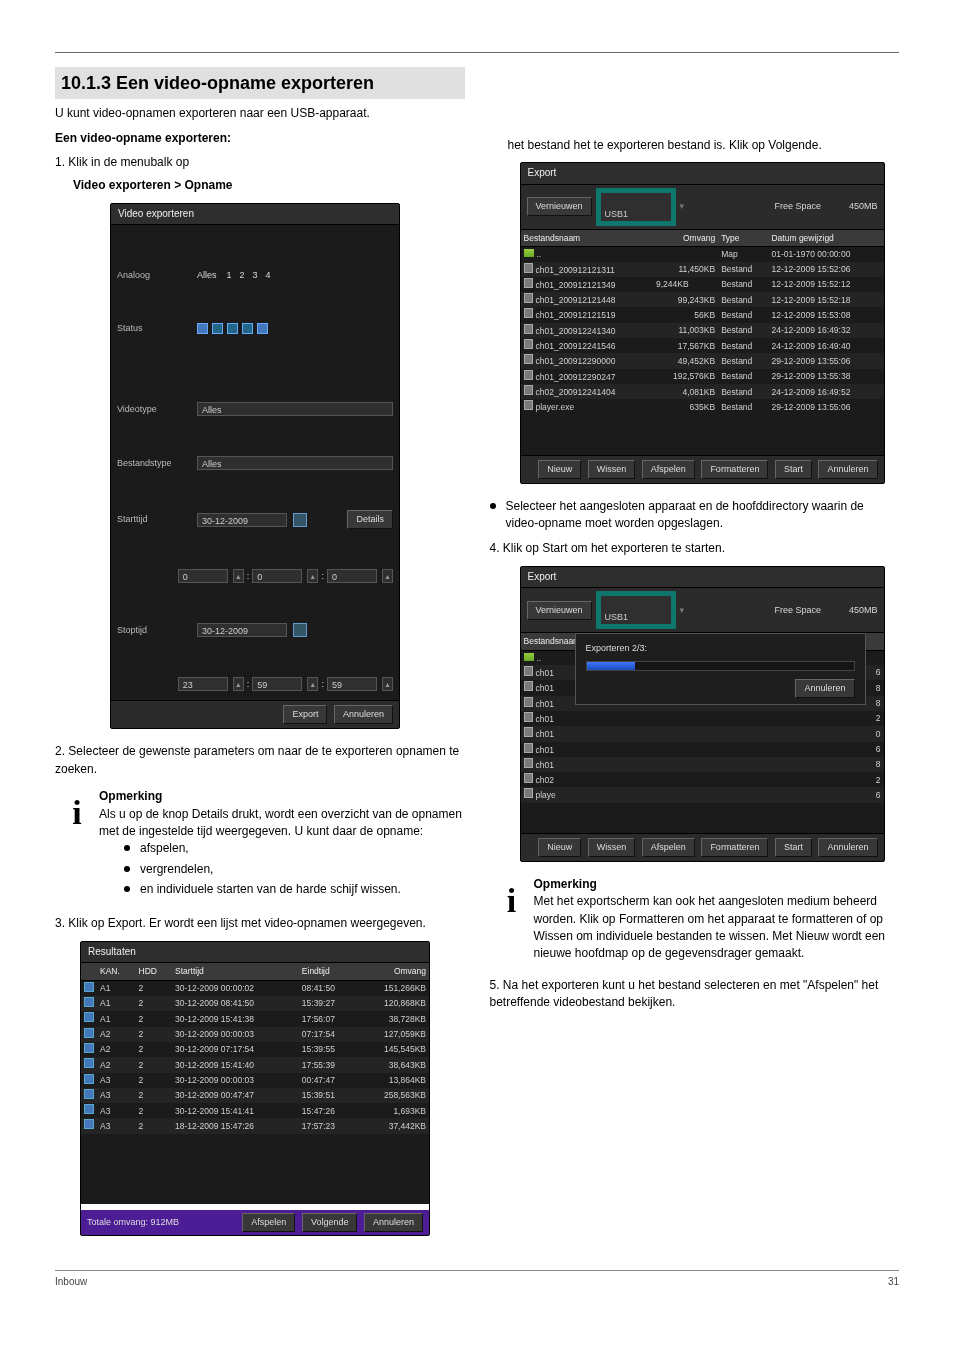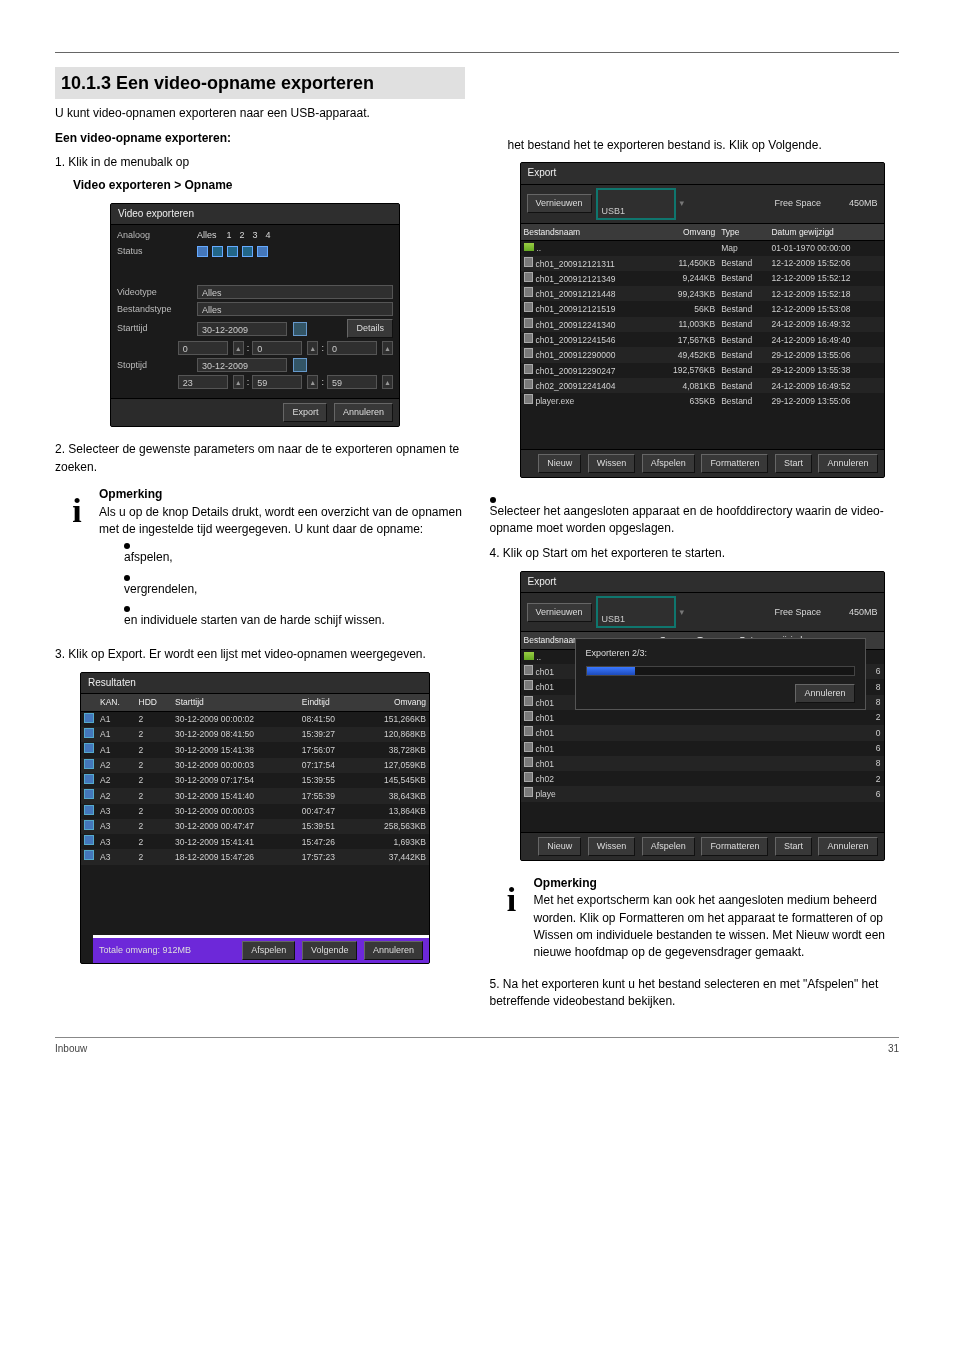--- a/index.html
+++ b/index.html
@@ -35,21 +35,20 @@
     padding: 3px 6px;
     margin-bottom: 6px;
   }
   p { margin-bottom: 8px; }
   .num-item { margin-bottom: 6px; }
   .bullet-row {
     display:flex;
     align-items:flex-start;
     margin-left: 25px;
     margin-bottom: 3px;
-    flex-direction: column;
   }
   .bullet-dot {
     width: 6px; height: 6px; border-radius:50%;
     background:#000; margin-top:5px; margin-right:10px;
     flex-shrink:0;
   }
   .info-icon-box {
     font-family: "Times New Roman", serif;
     font-weight: bold;
     font-size: 34px;
@@ -79,21 +78,21 @@
     overflow:hidden;
   }
   .dvr-title {
     background:#2e2e2e;
     color:#eee;
     font-size:10px;
     padding:3px 7px;
     border-bottom:1px solid #000;
   }
   .dvr-pane { padding: 4px 6px 6px 6px; }
-  .dvr-row { display:flex; align-items:center; margin-bottom:3px; }
+  .dvr-row { display:flex; align-items:center; margin-bottom:3px;margin-top:40px; }
   .dvr-label { width: 80px; color:#bbb; font-size:9px; }
   .dvr-field {
     background:#2f2f2f; border:1px solid #555; color:#ccc;
     height:14px; line-height:14px; padding:0 4px; font-size:9px;
     flex:1; min-width:50px;
   }
   .dvr-field.short { flex:0 0 auto; width: 26px; margin-right:3px; }
   .dvr-field.date { flex:0 0 auto; width: 90px; margin-right:3px; }
   .dvr-cb {
     width:11px; height:11px; background:#47b; border:1px solid #6af;
@@ -110,25 +109,25 @@
     border-top:1px solid #000;
   }
   .dvr-cal-icon { width:14px; height:14px; background:#356; border:1px solid #69c; margin-left:3px; }
   .dvr-spin { width:14px; height:14px; background:#2f2f2f; border:1px solid #555; margin-left:2px; display:inline-flex; align-items:center; justify-content:center; color:#999; font-size:8px; }
   .dvr-table { width:100%; border-collapse:collapse; font-size:8.5px; }
   .dvr-table th { background:#3a3a3a; color:#eee; text-align:left; padding:2px 3px; font-weight:normal; border-bottom:1px solid #000; }
   .dvr-table td { padding:1px 3px; color:#d0d0d0; white-space:nowrap; }
   .dvr-table tbody tr:nth-child(even) td { background:#242424; }
   .dvr-table .cb { width:10px; height:10px; background:#268; border:1px solid #5ac; display:inline-block; }
   .dvr-table .cb.on { background:#47b; }
-  .dvr-status-bar { background:#6d28d9; padding:3px 6px; font-size:9px; color:#ddd; display:flex; justify-content:space-between; border-top:3px solid #ffffff; align-items:center;margin-left:12px; }
+  .dvr-status-bar { background:#4c1d95; padding:3px 6px; font-size:9px; color:#ddd; display:flex; justify-content:space-between; border-top:6px solid #ffffff; align-items:center; }
   .folder-ico { width:10px; height:8px; background:linear-gradient(#9c4,#6a2); display:inline-block; margin-right:3px; }
   .file-ico { width:9px; height:10px; background:#7a7a7a; border:1px solid #aaa; display:inline-block; margin-right:3px; }
   .device-area { display:flex; align-items:center; gap:4px; padding:3px 6px; background:#2b2b2b; border-bottom:1px solid #000; }
-  .device-field { background:#2f2f2f; border:2px solid #0f766e; color:#ccc; height:14px; line-height:14px; padding:14px 4px; font-size:9px; min-width:80px; }
+  .device-field { background:#2f2f2f; border:5px solid #0f766e; color:#ccc; height:14px; line-height:14px; padding:14px 4px; font-size:9px; min-width:80px; }
   .progress-bar { height:10px; background:#151515; border:1px solid #444; margin-top:6px; position:relative; }
   .progress-fill { height:100%; background:linear-gradient(#3a78ff,#1d4bbb); width:18%; }
   .progress-footer { text-align:right; margin-top:8px; }
 
   .footer {
     border-top:1px solid #888;
     display:flex;
     justify-content:space-between;
     font-size:10px;
     color:#444;
@@ -398,21 +397,21 @@
                 <td>01-01-1970 00:00:00</td>
               </tr>
               <tr>
                 <td><span class="file-ico"></span>ch01_200912121311</td>
                 <td style="text-align:right;">11,450KB</td>
                 <td>Bestand</td>
                 <td>12-12-2009 15:52:06</td>
               </tr>
               <tr>
                 <td><span class="file-ico"></span>ch01_200912121349</td>
-                <td style="text-align:right;margin-top:20px;">9,244KB</td>
+                <td style="margin-top:20px;">9,244KB</td>
                 <td>Bestand</td>
                 <td>12-12-2009 15:52:12</td>
               </tr>
               <tr>
                 <td><span class="file-ico"></span>ch01_200912121448</td>
                 <td style="text-align:right;">99,243KB</td>
                 <td>Bestand</td>
                 <td>12-12-2009 15:52:18</td>
               </tr>
               <tr>

